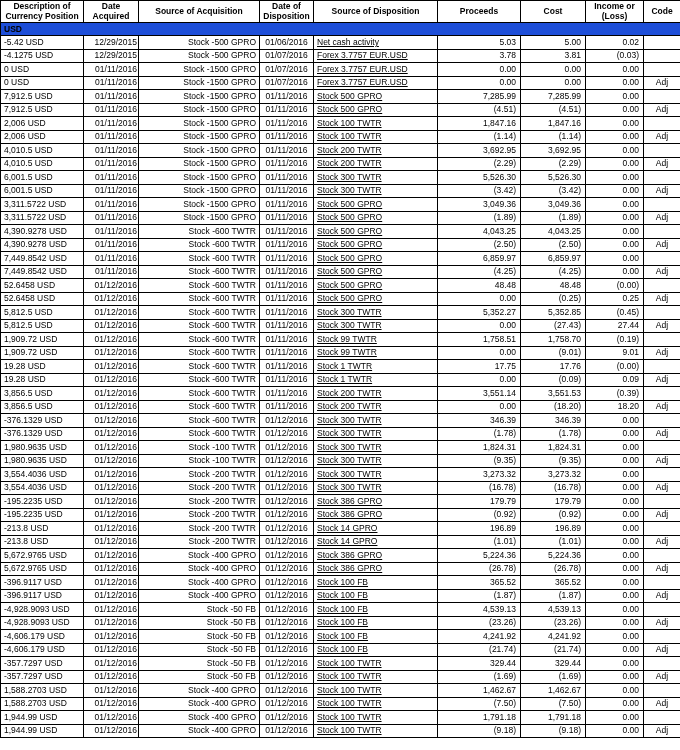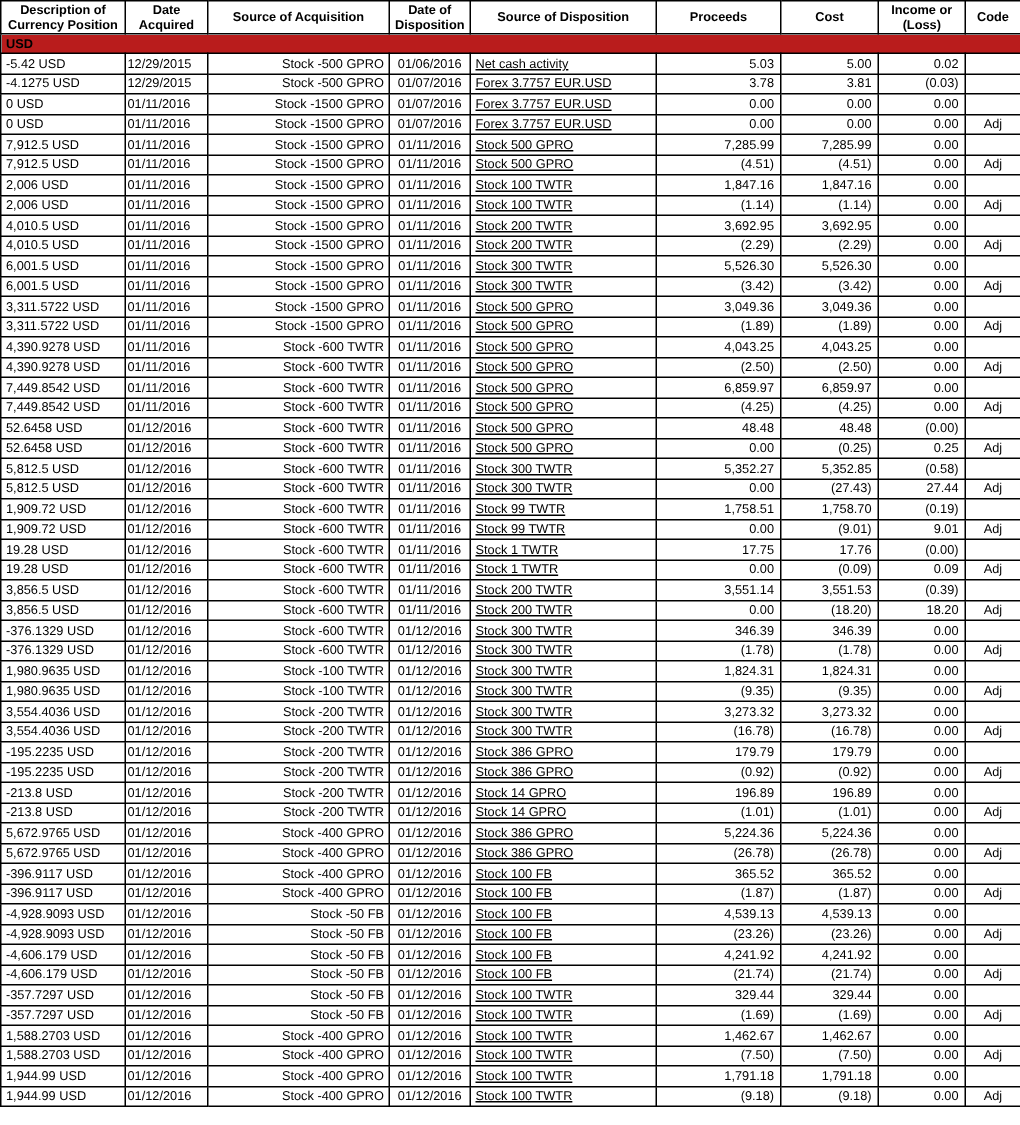--- a/index.html
+++ b/index.html
@@ -39,29 +39,29 @@
     border-radius: 10px;
   }
   table.report td {
     font-size: 8.5px;
     line-height: 11px;
     height: 13.5px;
     padding: 0 3px;
     color: #000000;
   }
   tr.group-row td {
-    background: #b91c1c;
+    background: #1d4ed8;
     font-weight: bold;
     height: 13px;
     text-align: left;
     padding-left: 3px;
   }
   
   tbody.data td:nth-child(1) { text-align: left; }
-  tbody.data td:nth-child(2) { text-align: left; padding: 0 1px; }
+  tbody.data td:nth-child(2) { text-align: right; padding: 0 1px; }
   tbody.data td:nth-child(3) { text-align: right; }
   tbody.data td:nth-child(4) { text-align: center; padding: 0 1px; }
   tbody.data td:nth-child(5) { text-align: left; text-decoration: underline; }
   tbody.data td:nth-child(6) { text-align: right; padding-right: 4px; }
   tbody.data td:nth-child(7) { text-align: right; padding-right: 4px; }
   tbody.data td:nth-child(8) { text-align: right; padding-right: 4px; }
   tbody.data td:nth-child(9) { text-align: center; padding: 0 1px; }
 </style>
 </head>
 <body>
@@ -317,21 +317,21 @@
         <td>Adj</td>
       </tr>
       <tr>
         <td>5,812.5 USD</td>
         <td>01/12/2016</td>
         <td>Stock -600 TWTR</td>
         <td>01/11/2016</td>
         <td>Stock 300 TWTR</td>
         <td>5,352.27</td>
         <td>5,352.85</td>
-        <td>(0.58)</td>
+        <td>(0.45)</td>
         <td></td>
       </tr>
       <tr>
         <td>5,812.5 USD</td>
         <td>01/12/2016</td>
         <td>Stock -600 TWTR</td>
         <td>01/11/2016</td>
         <td>Stock 300 TWTR</td>
         <td>0.00</td>
         <td>(27.43)</td>

